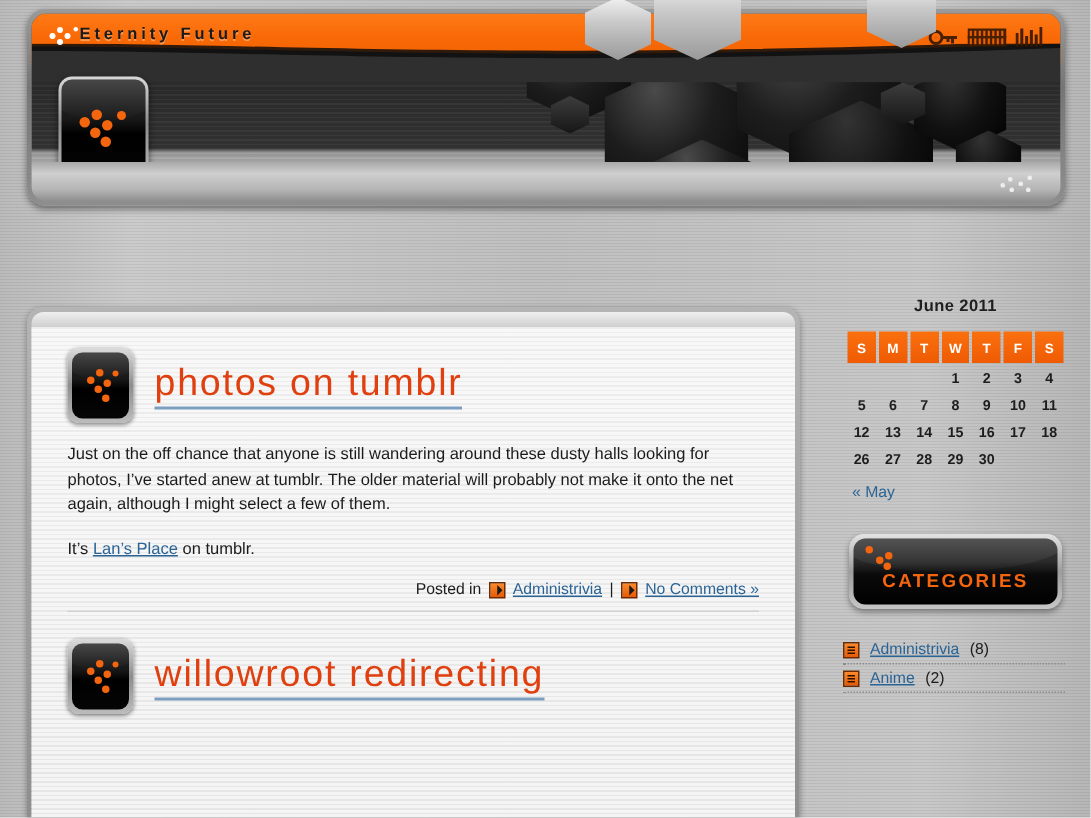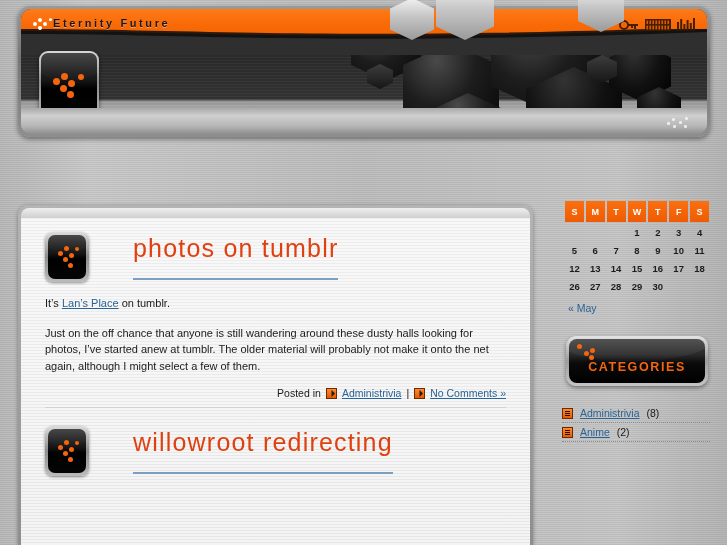--- a/index.html
+++ b/index.html
@@ -226,23 +226,22 @@
     box-shadow: 0 1px 3px rgba(0,0,0,0.45);
   }
   .post-title {
     color: #e0400f;
     font-size: 25px;
     font-weight: normal;
     letter-spacing: 1.2px;
     text-decoration: none;
     border-bottom: 2px solid #7c9ec0;
     line-height: 1.15;
-    padding-bottom: 16px;
+    padding-bottom: 1px;
     cursor: pointer;
-    margin-left: 30px;
   }
   .post-byline {
     margin-top: 20px;
     font-size: 10.5px;
     font-style: italic;
     color: #222;
   }
   .post-text {
     margin-top: 13px;
     font-size: 11px;
@@ -520,22 +519,22 @@
               <span class="badge-dot" style="left:21px; top:18px; width:5px; height:5px;"></span>
               <span class="badge-dot" style="left:20px; top:28px; width:5px; height:5px;"></span>
               <span class="badge-dot" style="left:27px; top:12px; width:4px; height:4px;"></span>
             </div>
           </div>
           <a class="post-title">photos on tumblr</a>
         </div>
 
 
         <div class="post-text">
+          <p>Just on the off chance that anyone is still wandering around these dusty halls looking for photos, I’ve started anew at tumblr.  The older material will probably not make it onto the net again, although I might select a few of them.</p>
           <p><span>It’s </span><a class="inline-link">Lan’s Place</a><span> on tumblr.</span></p>
-          <p>Just on the off chance that anyone is still wandering around these dusty halls looking for photos, I’ve started anew at tumblr.  The older material will probably not make it onto the net again, although I might select a few of them.</p>
         </div>
 
         <div class="post-meta">
           <span>Posted in</span>
           <span class="meta-icon"></span>
           <a class="meta-link">Administrivia</a>
           <span class="meta-sep">|</span>
           <span class="meta-icon"></span>
           <a class="meta-link">No Comments »</a>
         </div>
@@ -558,20 +557,21 @@
           <a class="post-title">willowroot redirecting</a>
         </div>
       </article>
 
     </div>
   </div>
 
   <aside class="sidebar">
 
     <div class="widget">
+      <div class="cal-title">June 2011</div>
       <table class="calendar">
         <thead>
           <tr>
             <th>S</th>
             <th>M</th>
             <th>T</th>
             <th>W</th>
             <th>T</th>
             <th>F</th>
             <th>S</th>

